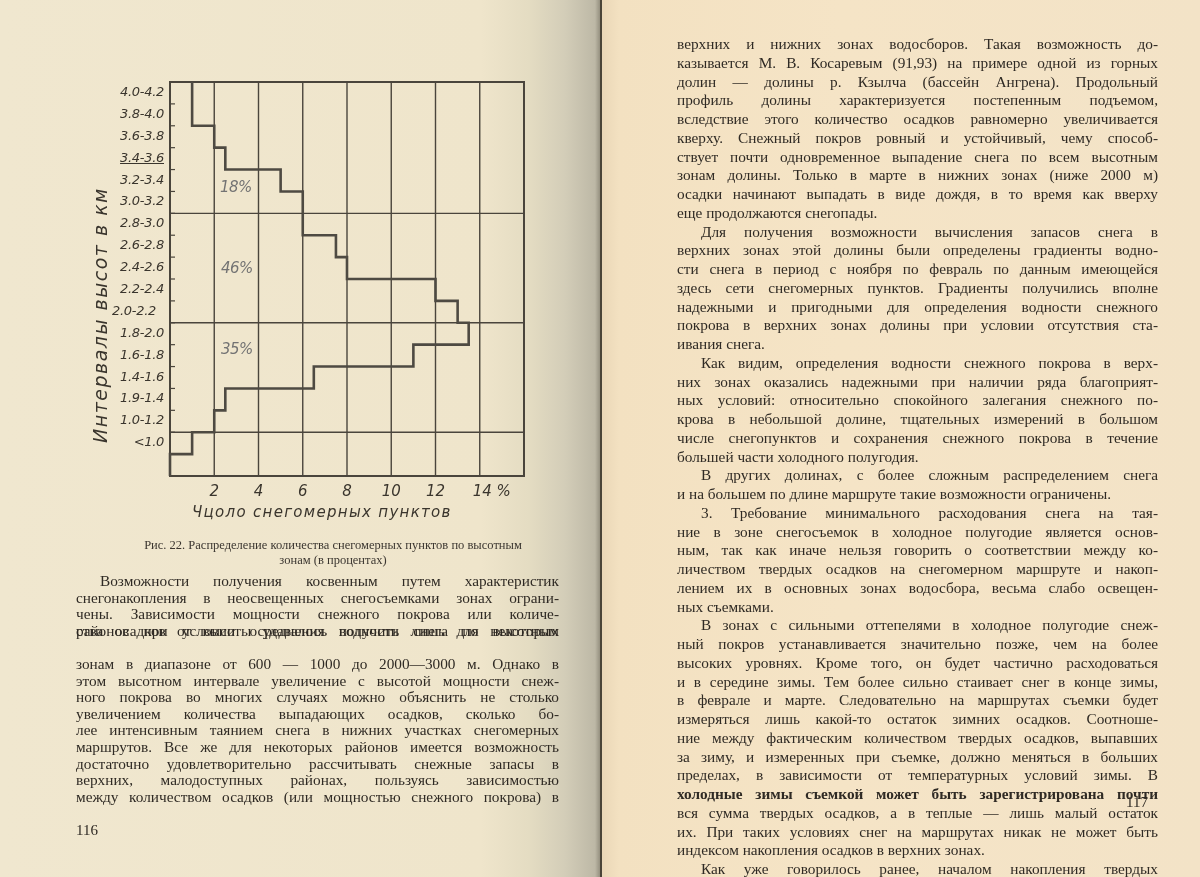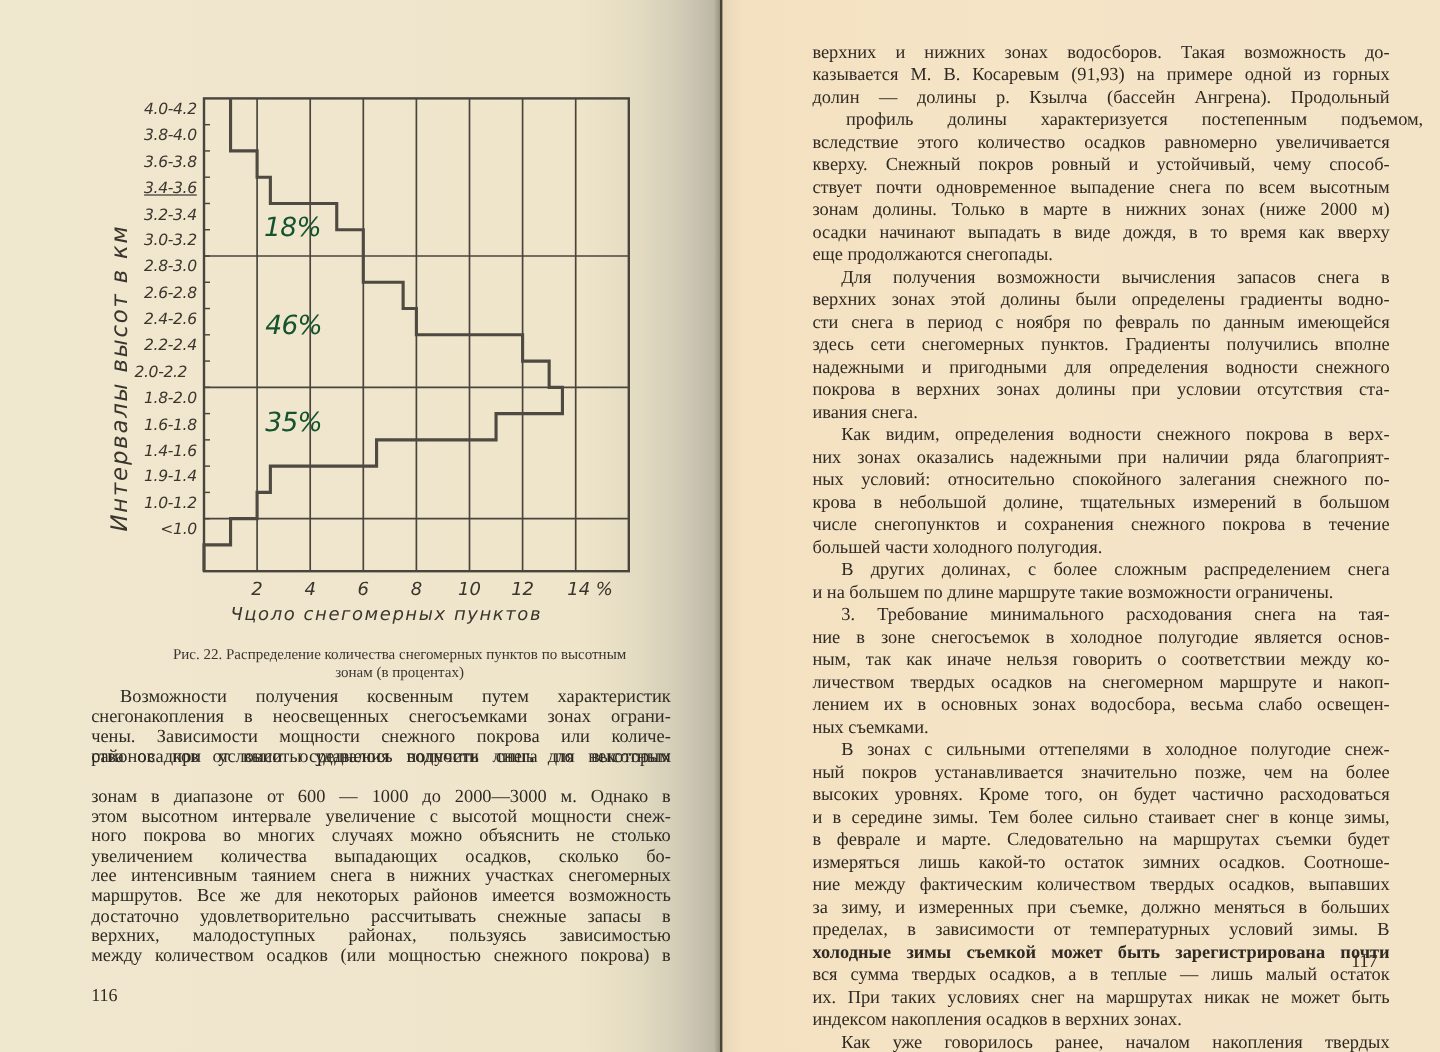--- a/index.html
+++ b/index.html
@@ -38,21 +38,21 @@
     font-family: "DejaVu Sans", sans-serif; font-style: italic; font-size: 19px;
     letter-spacing: 1.5px; white-space: nowrap; color: #3a352d;
   }
   .xtitle {
     position: absolute; left: 192px; top: 503px;
     font-family: "DejaVu Sans", sans-serif; font-style: italic; font-size: 15px;
     letter-spacing: 1.3px; white-space: nowrap; color: #3a352d;
   }
   .zone-label {
     position: absolute; font-family: "DejaVu Sans", sans-serif; font-style: italic;
-    font-size: 22px; color: #14532d; letter-spacing: -0.5px;
+    font-size: 15px; color: #737373; letter-spacing: -0.5px;
   }
 
   .caption {
     position: absolute; left: 88px; top: 538px; width: 490px;
     font-size: 12.5px; line-height: 15px; text-align: center; color: #3b3630;
     font-family: "Liberation Serif", serif;
   }
   .caption .cap-line { display: block; white-space: nowrap; }
 
   .body-text {
@@ -164,21 +164,21 @@
     <span class="line" style="position: absolute; top: 149.4px; left: 0px; width: 100%; height: 16.6px;">лее интенсивным таянием снега в нижних участках снегомерных</span>
     <span class="line" style="position: absolute; top: 166px; left: 0px; width: 100%; height: 16.6px;">маршрутов. Все же для некоторых районов имеется возможность</span>
     <span class="line" style="position: absolute; top: 182.6px; left: 0px; width: 100%; height: 16.6px;">достаточно удовлетворительно рассчитывать снежные запасы в</span>
     <span class="line" style="position: absolute; top: 199.2px; left: 0px; width: 100%; height: 16.6px;">верхних, малодоступных районах, пользуясь зависимостью</span>
     <span class="line" style="position: absolute; top: 215.8px; left: 0px; width: 100%; height: 16.6px;">между количеством осадков (или мощностью снежного покрова) в</span>
   </div>
 <div class="body-text right-text" id="right-text">
     <span class="line" style="position: absolute; top: 0px; left: 0px; width: 100%; height: 18.75px;">верхних и нижних зонах водосборов. Такая возможность до-</span>
     <span class="line" style="position: absolute; top: 18.75px; left: 0px; width: 100%; height: 18.75px;">казывается М. В. Коcаревым (91,93) на примере одной из горных</span>
     <span class="line" style="position: absolute; top: 37.5px; left: 0px; width: 100%; height: 18.75px;">долин — долины р. Кзылча (бассейн Ангрена). Продольный</span>
-    <span class="line" style="position: absolute; top: 56.25px; left: 0px; width: 100%; height: 18.75px; margin-left: 28px;">профиль долины характеризуется постепенным подъемом,</span>
+    <span class="line" style="position: absolute; top: 56.25px; left: 0px; width: 100%; height: 18.75px;">профиль долины характеризуется постепенным подъемом,</span>
     <span class="line" style="position: absolute; top: 75px; left: 0px; width: 100%; height: 18.75px;">вследствие этого количество осадков равномерно увеличивается</span>
     <span class="line" style="position: absolute; top: 93.75px; left: 0px; width: 100%; height: 18.75px;">кверху. Снежный покров ровный и устойчивый, чему способ-</span>
     <span class="line" style="position: absolute; top: 112.5px; left: 0px; width: 100%; height: 18.75px;">ствует почти одновременное выпадение снега по всем высотным</span>
     <span class="line" style="position: absolute; top: 131.25px; left: 0px; width: 100%; height: 18.75px;">зонам долины. Только в марте в нижних зонах (ниже 2000 м)</span>
     <span class="line" style="position: absolute; top: 150px; left: 0px; width: 100%; height: 18.75px;">осадки начинают выпадать в виде дождя, в то время как вверху</span>
     <span class="line last" style="position: absolute; top: 168.75px; left: 0px; width: 100%; height: 18.75px;">еще продолжаются снегопады.</span>
     <span class="line indent" style="position: absolute; top: 187.5px; left: 0px; width: calc(100% - 24px); height: 18.75px;">Для получения возможности вычисления запасов снега в</span>
     <span class="line" style="position: absolute; top: 206.25px; left: 0px; width: 100%; height: 18.75px;">верхних зонах этой долины были определены градиенты водно-</span>
     <span class="line" style="position: absolute; top: 225px; left: 0px; width: 100%; height: 18.75px;">сти снега в период с ноября по февраль по данным имеющейся</span>
     <span class="line" style="position: absolute; top: 243.75px; left: 0px; width: 100%; height: 18.75px;">здесь сети снегомерных пунктов. Градиенты получились вполне</span>

